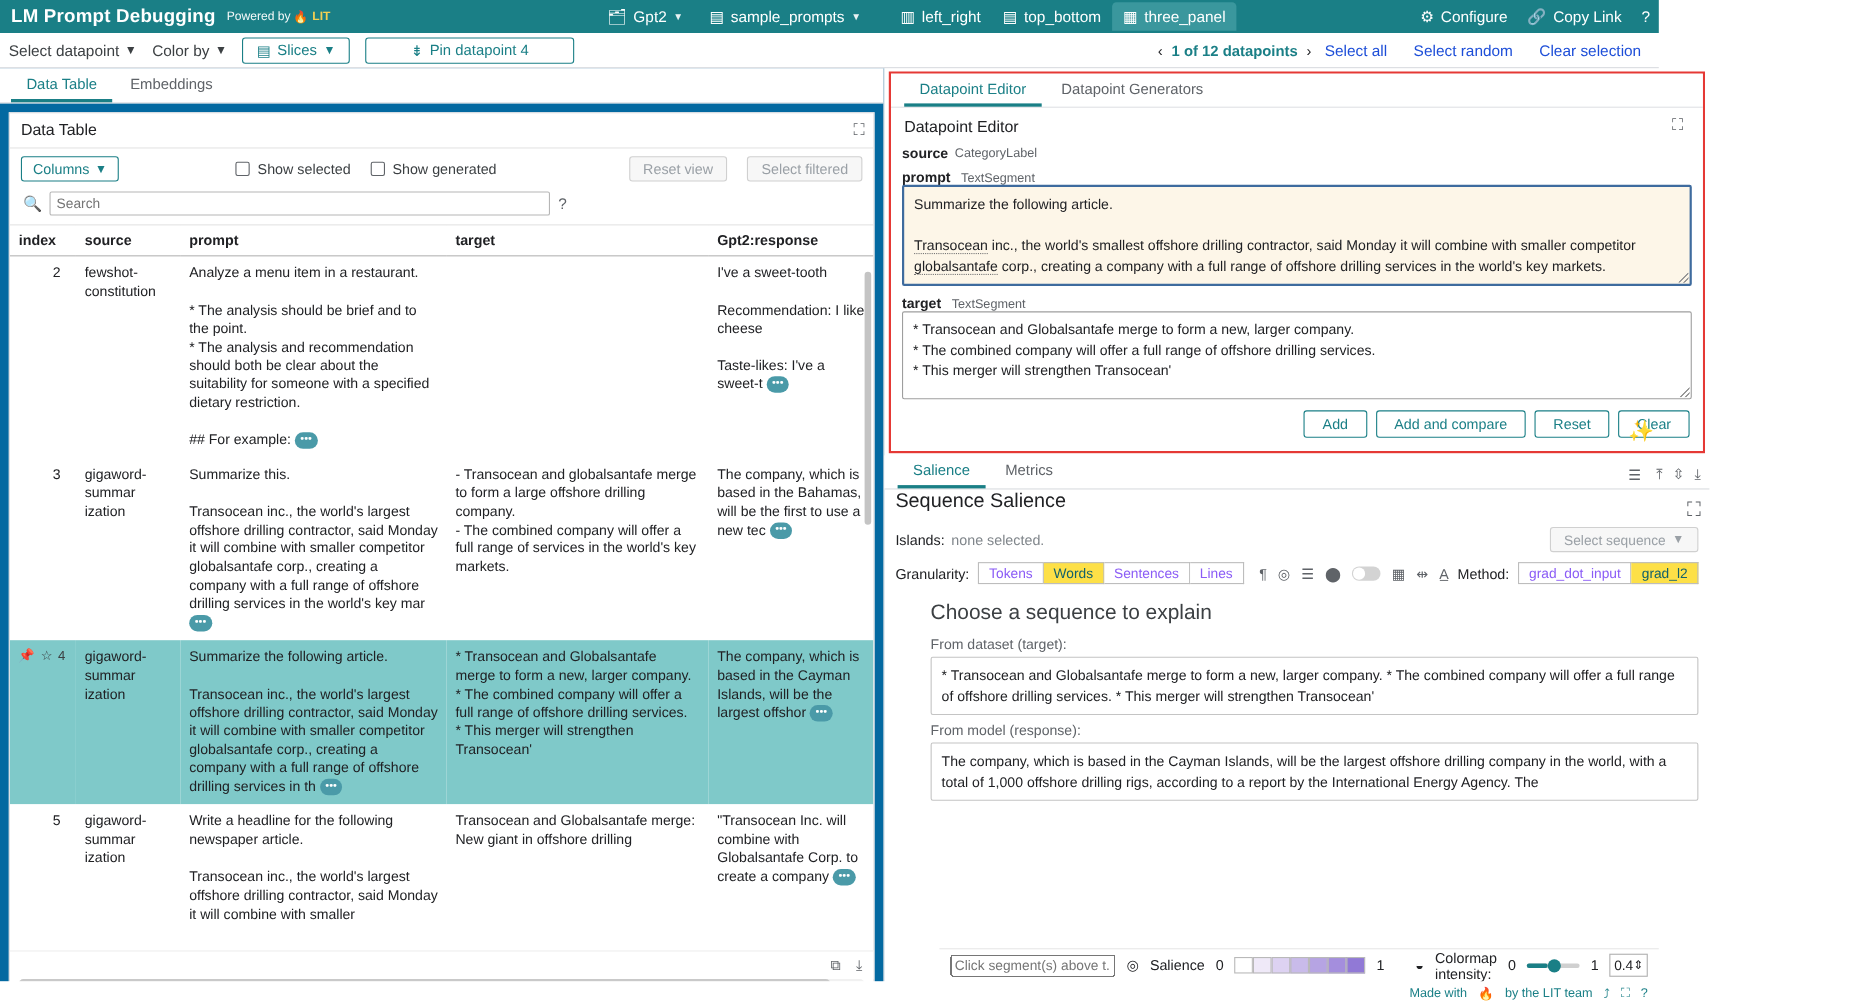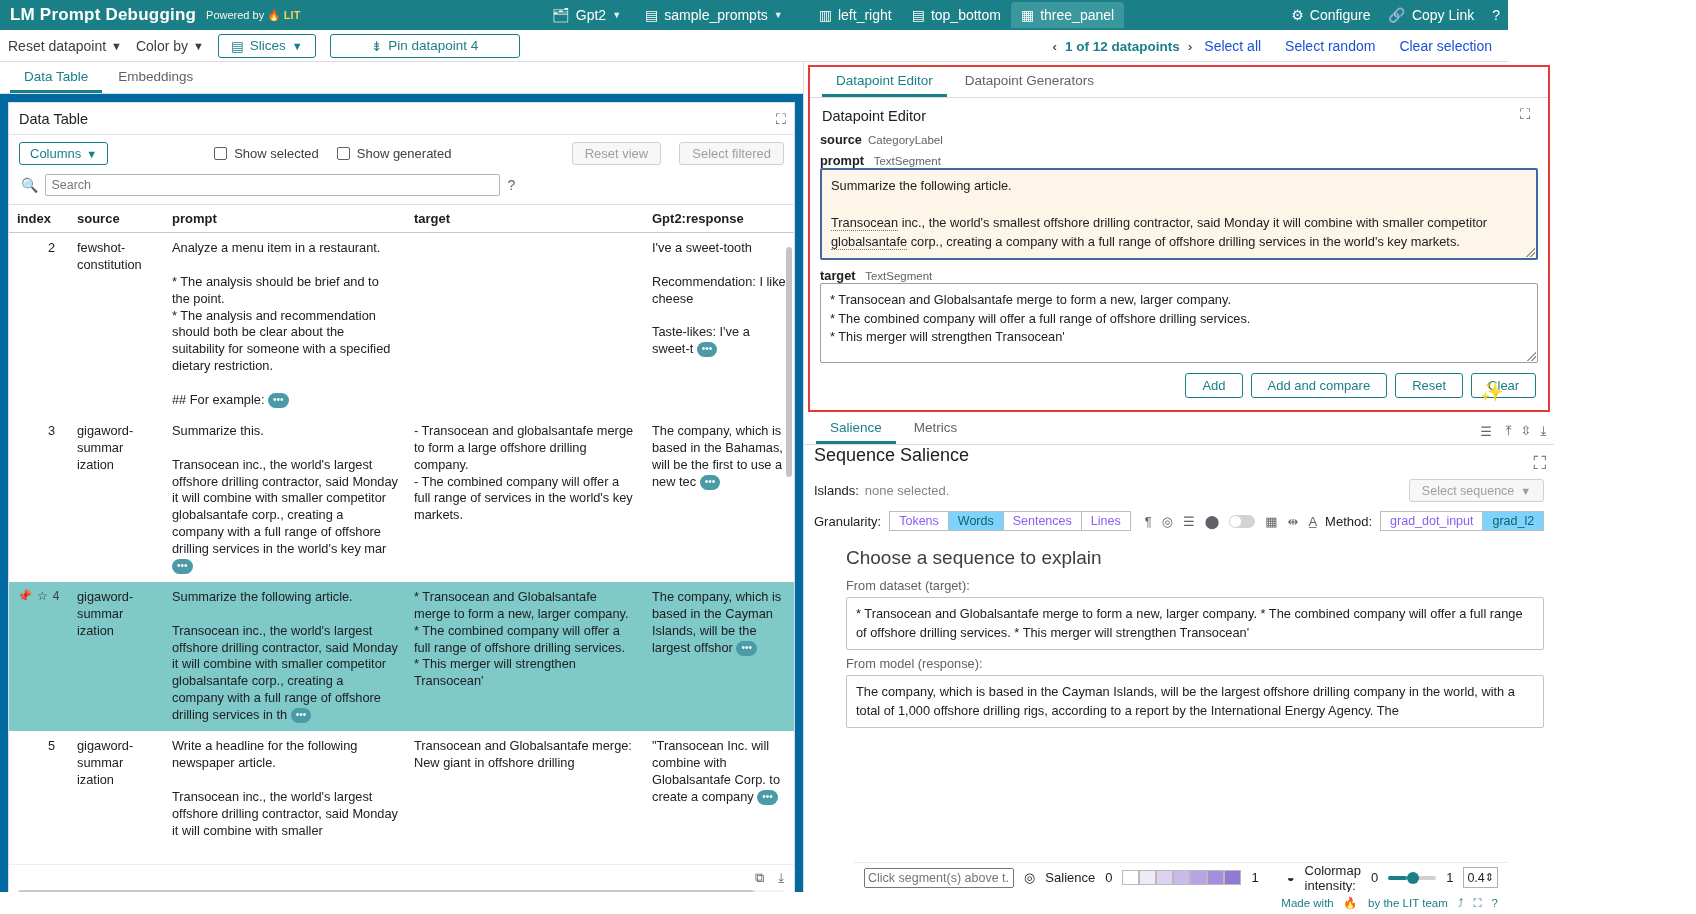--- a/index.html
+++ b/index.html
@@ -161,21 +161,21 @@
   .sal-head { height: 30px; display: flex; align-items: flex-start; padding: 0 10px; font-size: 18px; position: relative; }
   .seq-row { display: flex; align-items: center; padding: 4px 10px 6px; font-size: 13px; }
   .seq-row .muted { color: #80868b; margin-left: 6px; }
   .sel-seq-btn { margin-left: auto; border: 1px solid #d0d0d0; color: #9aa0a6; background: #f7f7f7;
      height: 23px; padding: 0 12px; border-radius: 3px; font-size: 12.5px; display: flex; align-items: center; gap: 6px; }
 
   .gran-row { display: flex; align-items: center; gap: 8px; padding: 3px 10px 6px; font-size: 13px; }
   .chipset { display: flex; }
   .chip { border: 1px solid #bdbdbd; padding: 2px 9px; font-size: 12.5px; color: #8b5cf6; background: #fff; cursor: pointer; }
   .chip + .chip { border-left: none; }
-  .chip.active { background: #7dd3fc; color: #13616b; }
+  .chip.active { background: #fde047; color: #13616b; }
   .mini-icons { display: flex; align-items: center; gap: 10px; color: #5f6368; margin-left: 6px; }
   .toggle-pill { width: 26px; height: 13px; border-radius: 7px; background: #d3d3d3; position: relative; display: inline-block; }
   .toggle-pill::after { content:""; position: absolute; left: 1px; top: 1px; width: 11px; height: 11px; border-radius: 50%; background: #fff; }
   .method-group { margin-left: auto; display: flex; align-items: center; gap: 8px; }
 
   .explain-area { padding: 10px 10px 0 42px; }
   .explain-title { font-size: 19px; color: #3c4043; margin-bottom: 9px; }
   .sub-label { font-size: 12.8px; color: #5f6368; margin: 6px 0 4px; }
   .ro-box { border: 1px solid #c4c4c4; border-radius: 2px; background: #fff; padding: 7px 9px;
     font-size: 12.8px; line-height: 1.45; color: #202124; }
@@ -247,21 +247,21 @@
       <div class="item">
         <span>🔗</span>
         <span>Copy Link</span>
       </div>
       <div class="item">?</div>
     </div>
   </div>
 
   <div class="toolbar">
     <div class="tb-item">
-      <span>Reset datapoint</span>
+      <span>Select datapoint</span>
       <span class="caret tiny">▼</span>
     </div>
     <div class="tb-item">
       <span>Color by</span>
       <span class="caret tiny">▼</span>
     </div>
     <button class="tb-btn">
       <span>▤</span>
       <span>Slices</span>
       <span class="caret tiny">▼</span>

